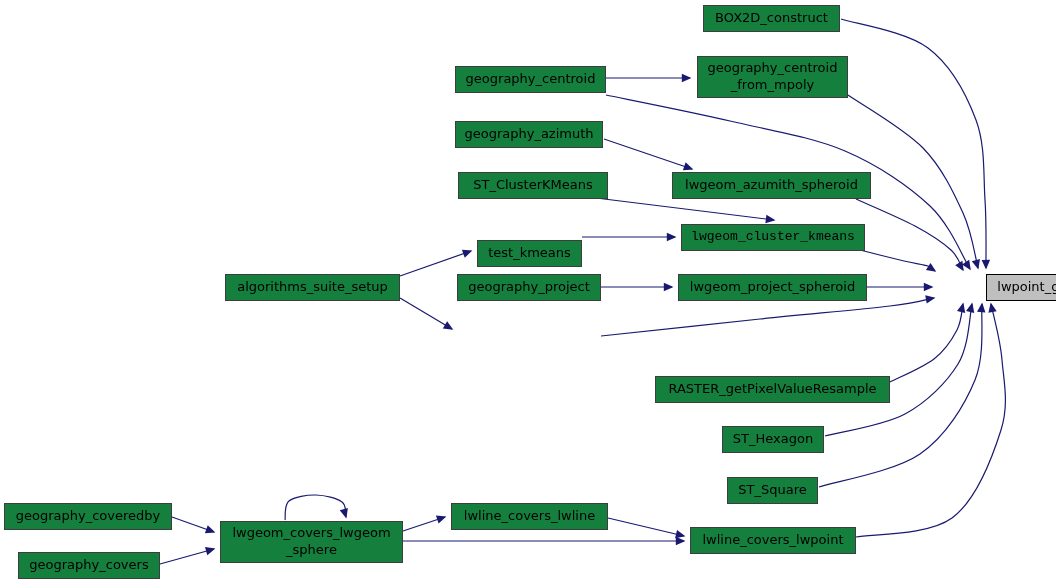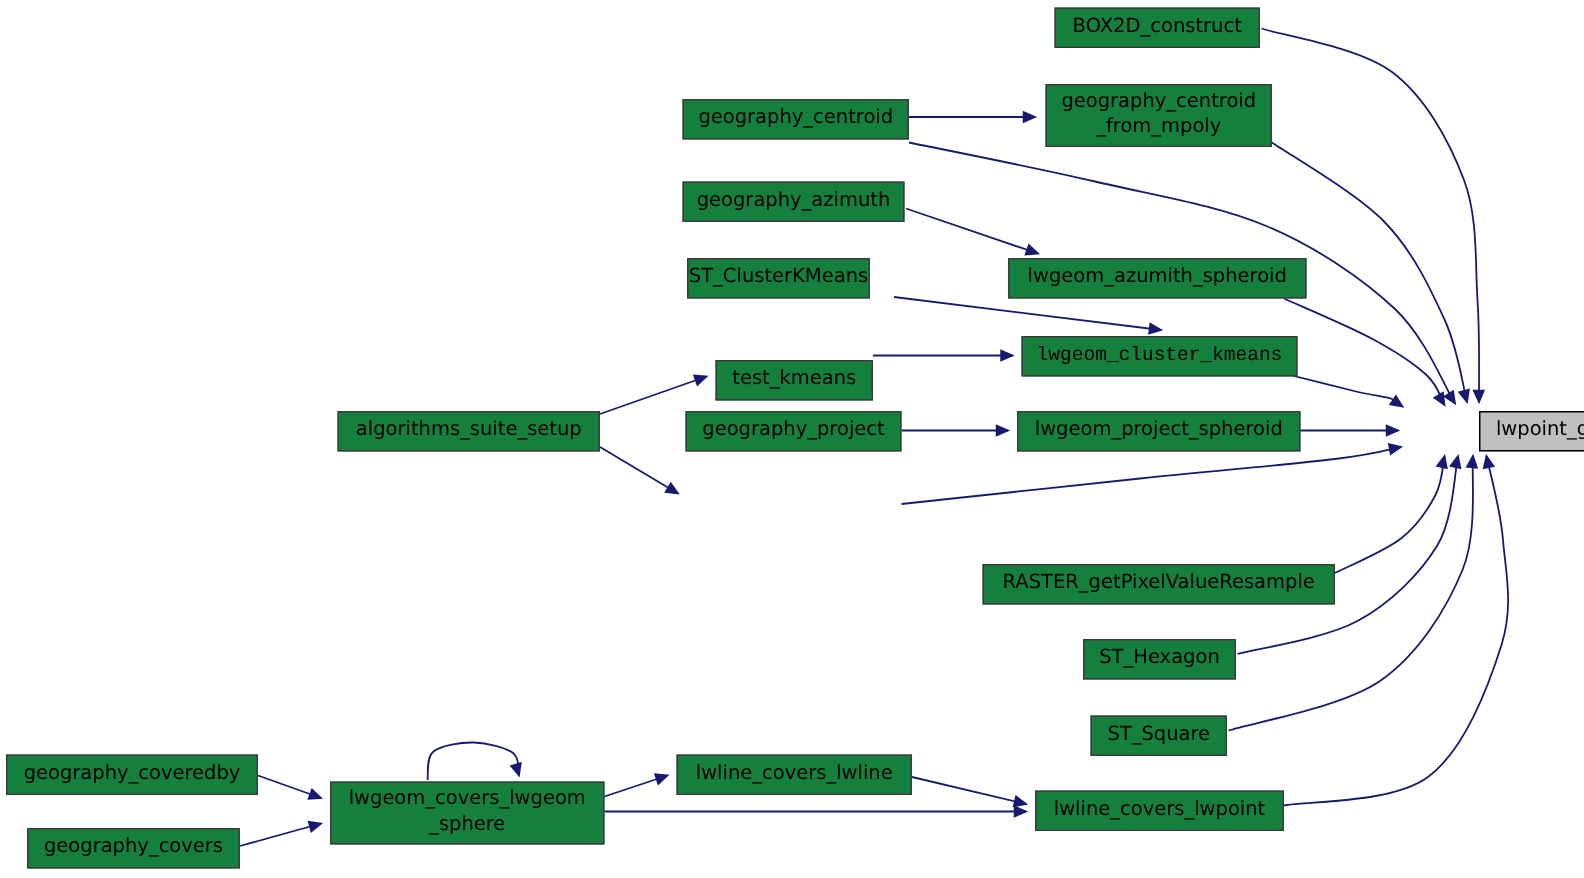--- a/index.html
+++ b/index.html
@@ -84,21 +84,21 @@
         <path class="edge" d="M608,518 L684,536" stroke="#191970" marker-end="url(#arrow)"></path>
         <path class="edge" d="M856,537 C872.0,533.8 927.8,535.8 952,518 C976.2,500.2 992.7,456.3 1001,430 C1009.3,403.7 1003.7,381.0 1002,360 C1000.3,339.0 992.8,313.3 991,304" stroke="#191970" marker-end="url(#arrow)"></path>
       </g>
   </svg>
 
 <div class="node" style="left: 703px; top: 5px; width: 137px; height: 27px;">BOX2D_construct</div>
     <div class="node" style="left: 455px; top: 66px; width: 151px; height: 27px;">geography_centroid</div>
     <div class="node" style="left: 697px; top: 56px; width: 151px; height: 42px;">geography_centroid
 _from_mpoly</div>
     <div class="node" style="left: 455px; top: 121px; width: 148px; height: 27px;">geography_azimuth</div>
-    <div class="node" style="left: 458px; top: 172px; width: 122px; height: 27px; text-align: right;">ST_ClusterKMeans</div>
+    <div class="node" style="left: 458px; top: 172px; width: 150px; height: 27px; text-align: right;">ST_ClusterKMeans</div>
     <div class="node" style="left: 672px; top: 172px; width: 199px; height: 27px;">lwgeom_azumith_spheroid</div>
     <div class="node" style="left: 477px; top: 240px; width: 105px; height: 27px;">test_kmeans</div>
     <div class="node" style="left: 681px; top: 224px; width: 184px; height: 27px; font-family: Liberation Mono, monospace;">lwgeom_cluster_kmeans</div>
     <div class="node" style="left: 225px; top: 274px; width: 175px; height: 27px;">algorithms_suite_setup</div>
     <div class="node" style="left: 457px; top: 274px; width: 144px; height: 27px;">geography_project</div>
     <div class="node" style="left: 678px; top: 274px; width: 189px; height: 27px;">lwgeom_project_spheroid</div>
     <div class="node highlight" style="left: 938px; top: 274px; width: 112px; height: 27px;">lwpoint_get_y</div>
     <div class="node" style="left: 655px; top: 376px; width: 235px; height: 27px;">RASTER_getPixelValueResample</div>
     <div class="node" style="left: 722px; top: 426px; width: 102px; height: 27px;">ST_Hexagon</div>
     <div class="node" style="left: 727px; top: 477px; width: 91px; height: 27px;">ST_Square</div>

